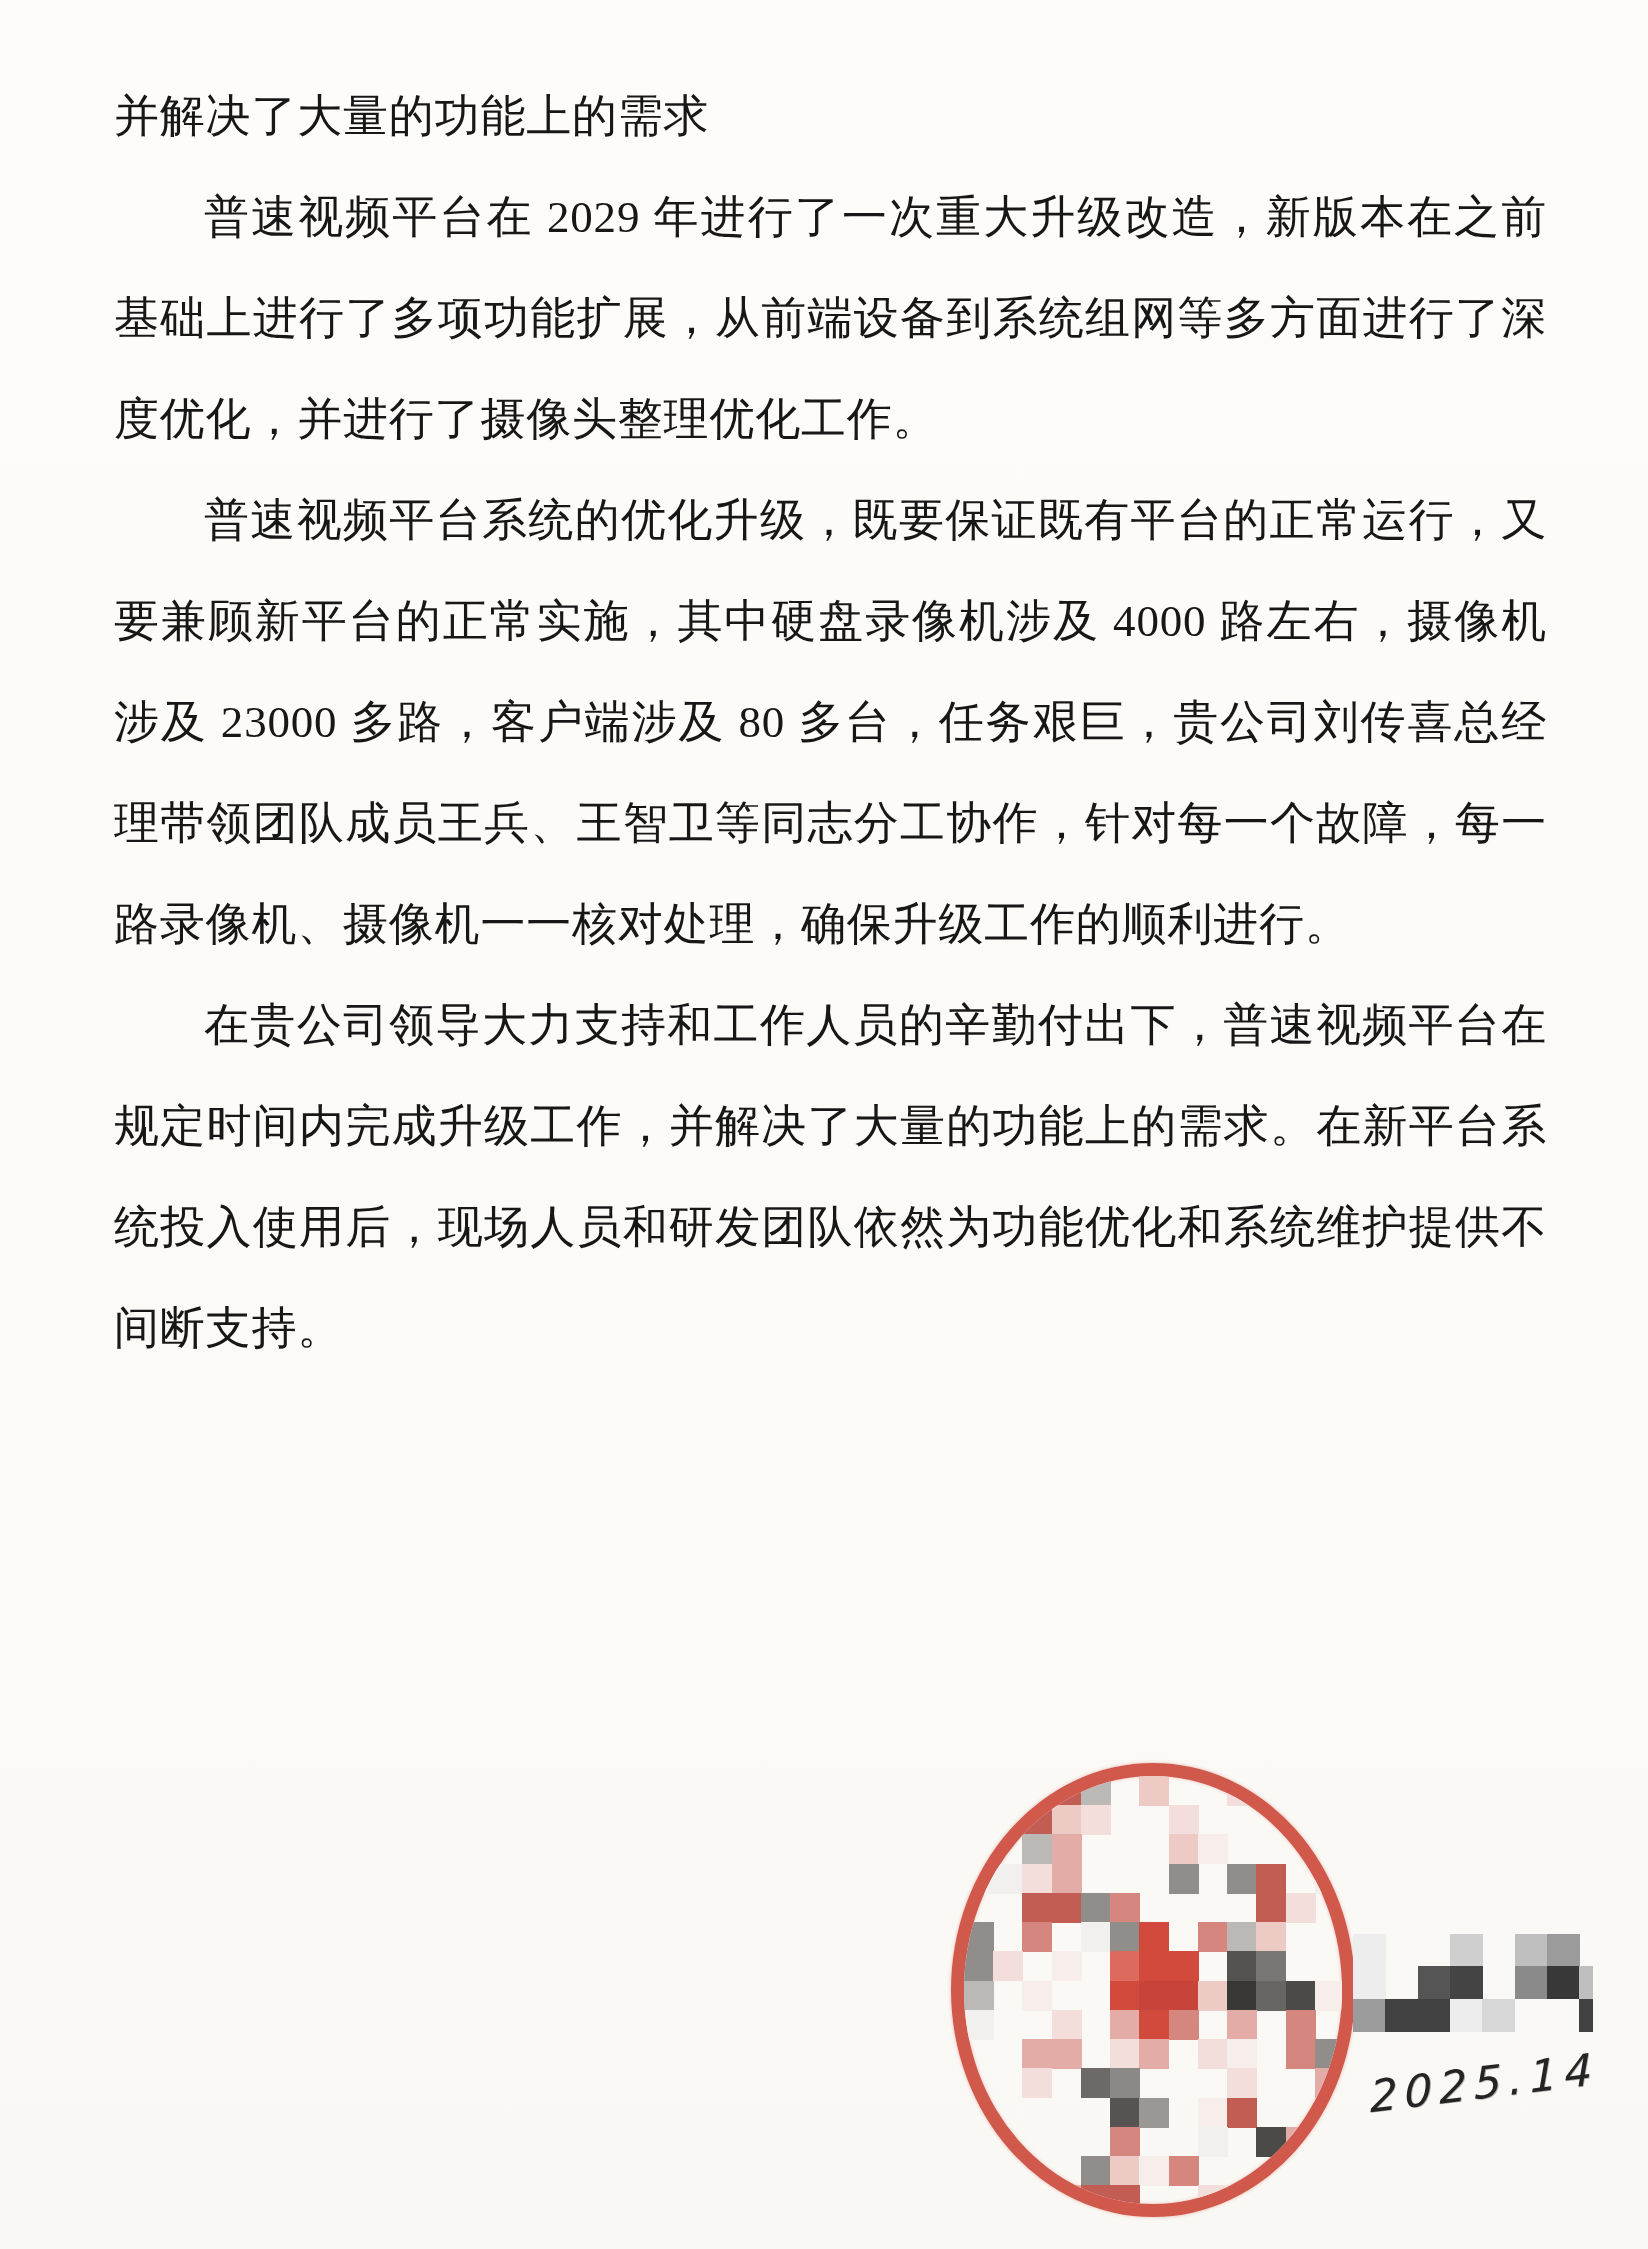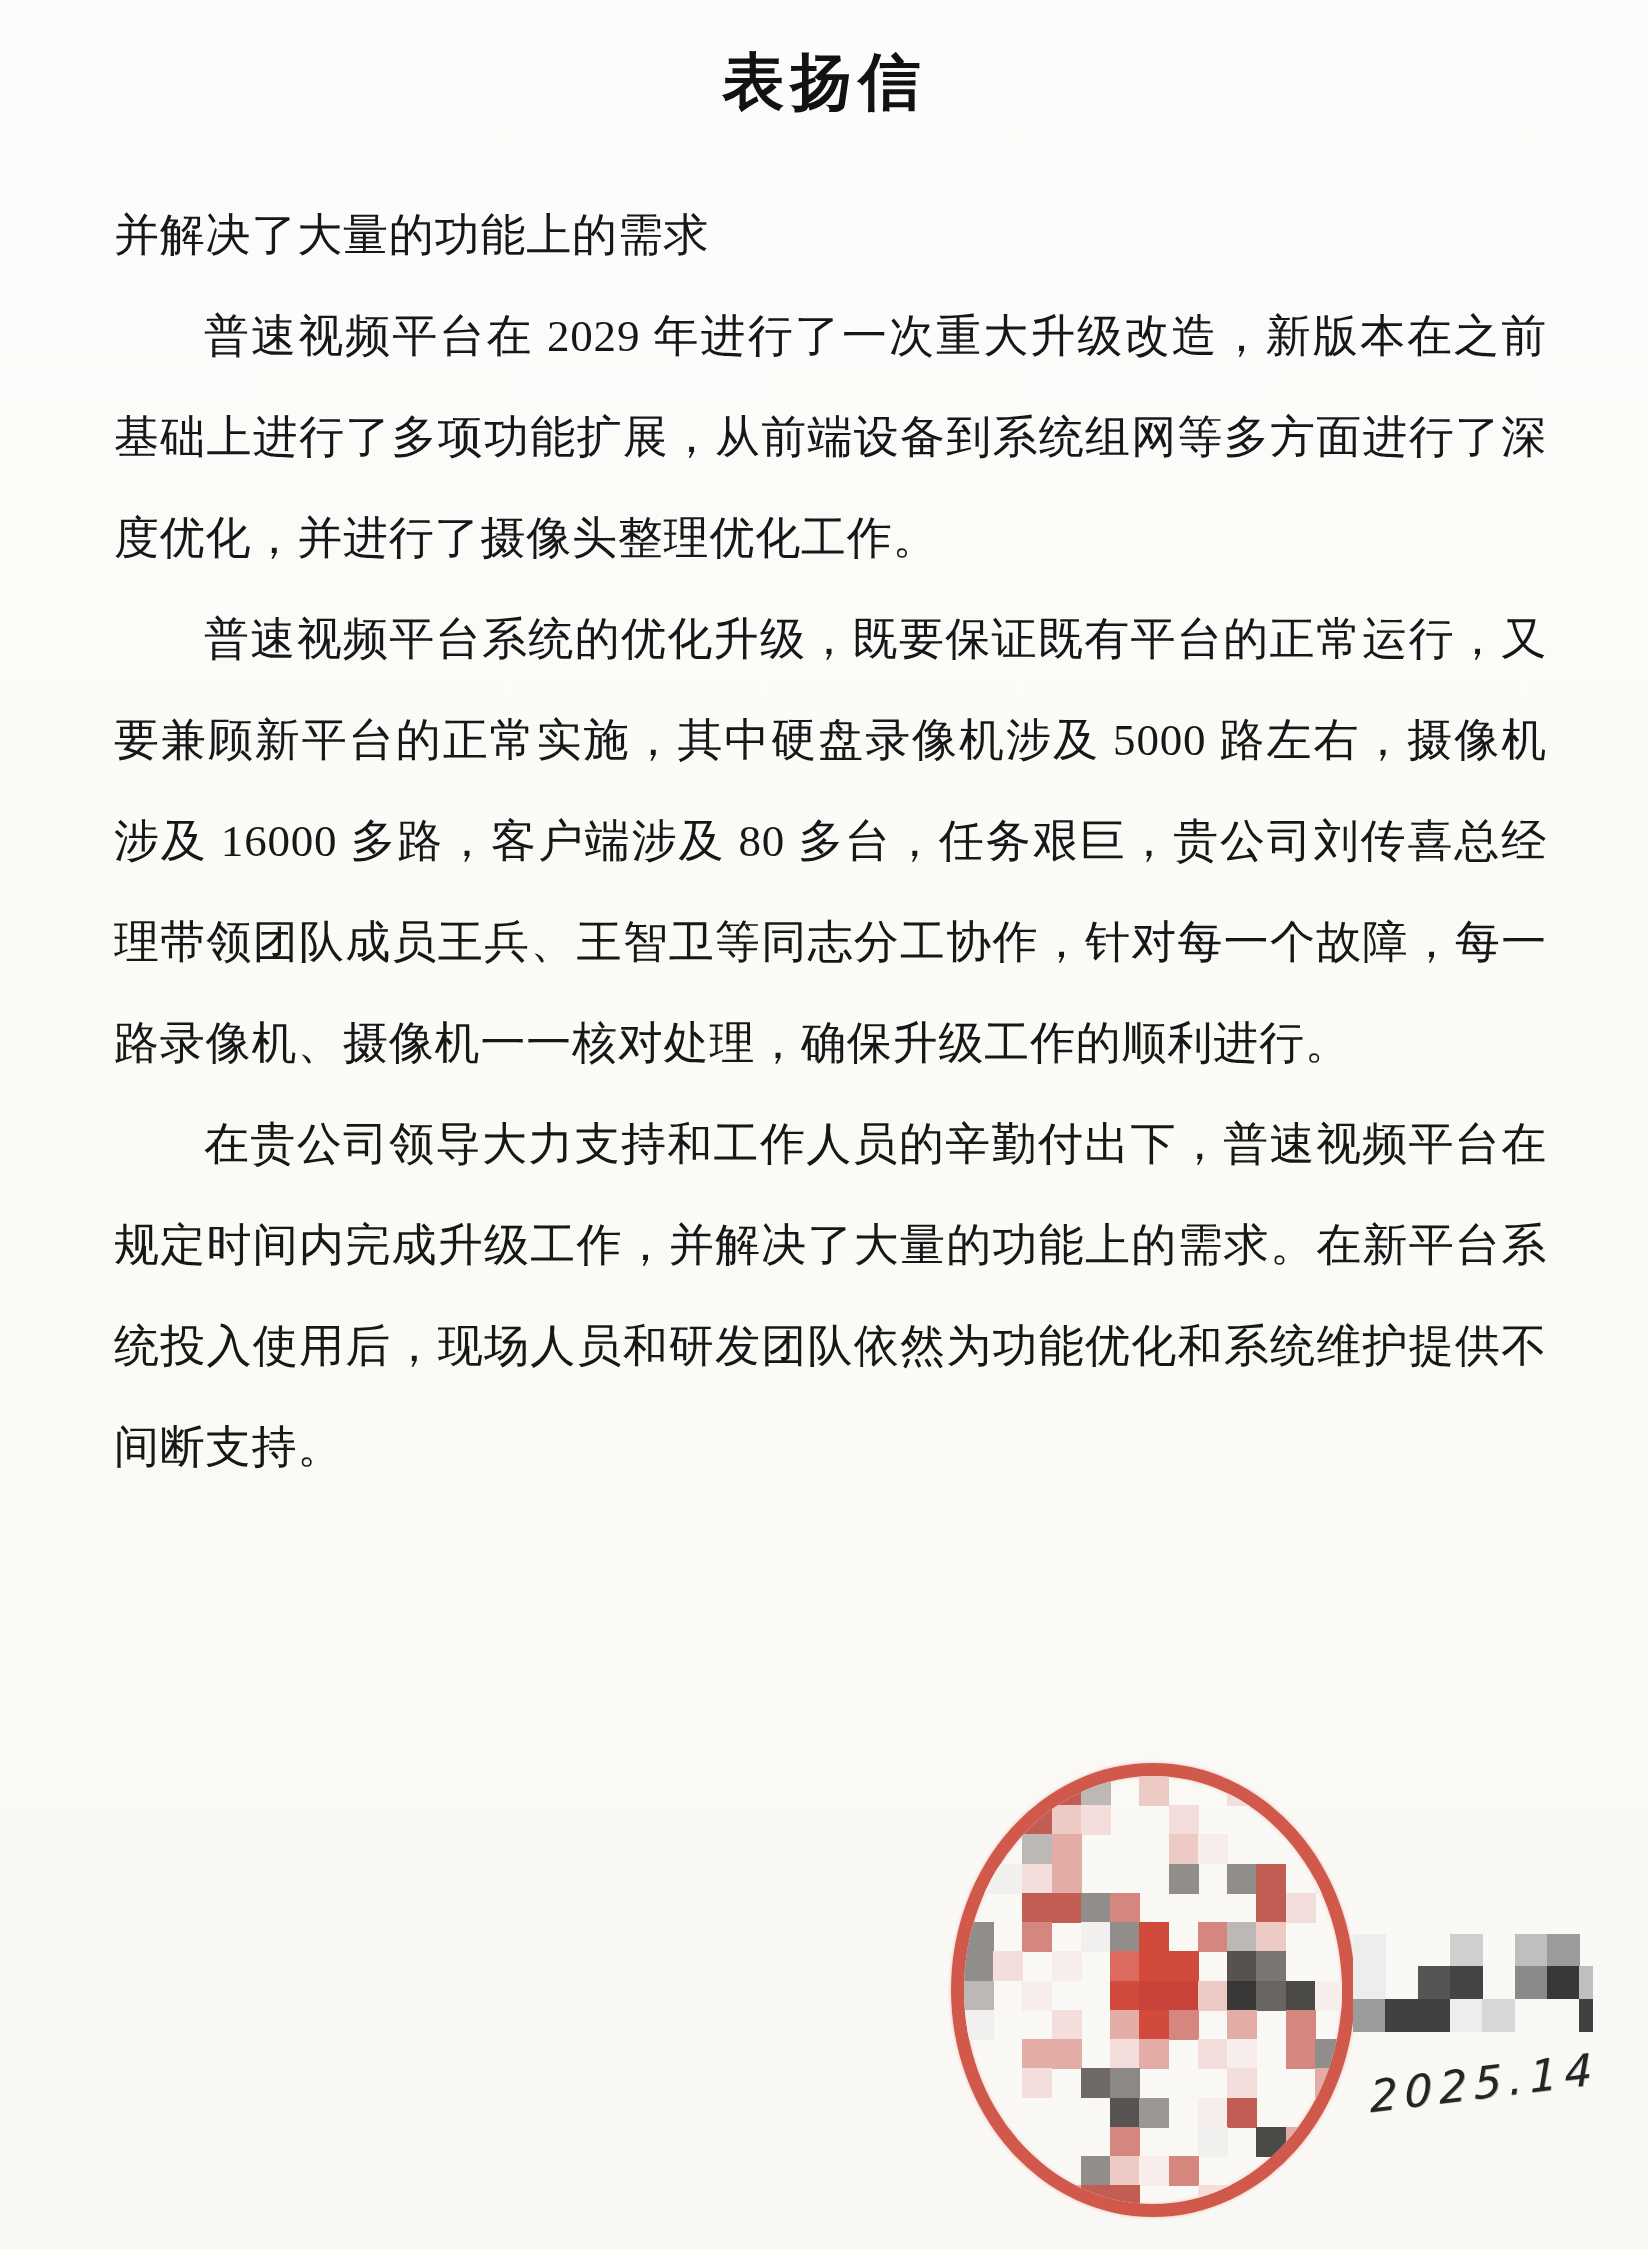--- a/index.html
+++ b/index.html
@@ -53,26 +53,25 @@
     transform:rotate(-7deg) skewX(-6deg);
     text-shadow:0.8px 0.8px 0 rgba(30,30,30,.35);
     white-space:nowrap;
   }
 </style>
 </head>
 <body>
 
 <div class="page">
 
-  <h1 class="title">表扬信</h1>
 
   <div class="content">
     <p class="salutation">并解决了大量的功能上的需求</p>
     <p class="body-para">普速视频平台在 2029 年进行了一次重大升级改造，新版本在之前基础上进行了多项功能扩展，从前端设备到系统组网等多方面进行了深度优化，并进行了摄像头整理优化工作。</p>
-    <p class="body-para">普速视频平台系统的优化升级，既要保证既有平台的正常运行，又要兼顾新平台的正常实施，其中硬盘录像机涉及 5000 路左右，摄像机涉及 16000 多路，客户端涉及 80 多台，任务艰巨，贵公司刘传喜总经理带领团队成员王兵、王智卫等同志分工协作，针对每一个故障，每一路录像机、摄像机一一核对处理，确保升级工作的顺利进行。</p>
+    <p class="body-para">普速视频平台系统的优化升级，既要保证既有平台的正常运行，又要兼顾新平台的正常实施，其中硬盘录像机涉及 4000 路左右，摄像机涉及 23000 多路，客户端涉及 80 多台，任务艰巨，贵公司刘传喜总经理带领团队成员王兵、王智卫等同志分工协作，针对每一个故障，每一路录像机、摄像机一一核对处理，确保升级工作的顺利进行。</p>
     <p class="body-para">在贵公司领导大力支持和工作人员的辛勤付出下，普速视频平台在规定时间内完成升级工作，并解决了大量的功能上的需求。在新平台系统投入使用后，现场人员和研发团队依然为功能优化和系统维护提供不间断支持。</p>
   </div>
 
   <div class="stamp">
     <div class="stamp-ring"></div>
     <div class="stamp-mosaic" id="seal-mosaic">
         <span style="left: 29px; top: 0px; width: 30px; height: 30px; background: rgb(76, 74, 71);"></span>
         <span style="left: 88px; top: 0px; width: 30px; height: 30px; background: rgb(194, 93, 83);"></span>
         <span style="left: 117px; top: 0px; width: 30px; height: 30px; background: rgb(188, 184, 182);"></span>
         <span style="left: 175px; top: 0px; width: 30px; height: 30px; background: rgb(238, 202, 197);"></span>

